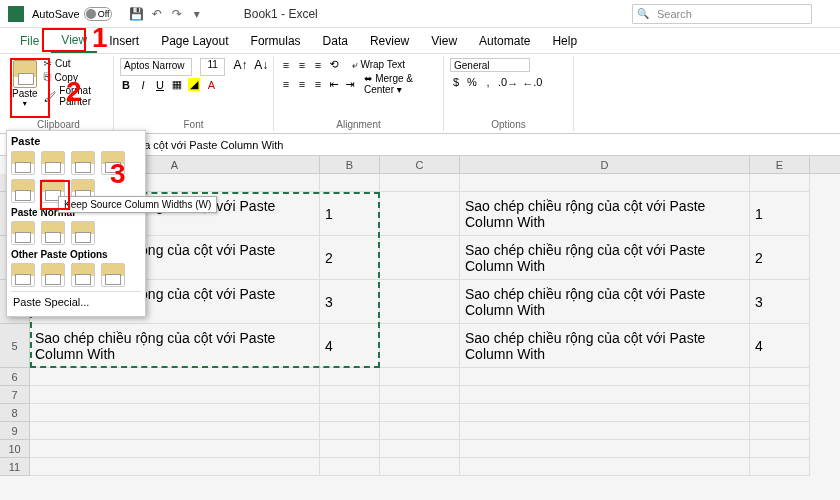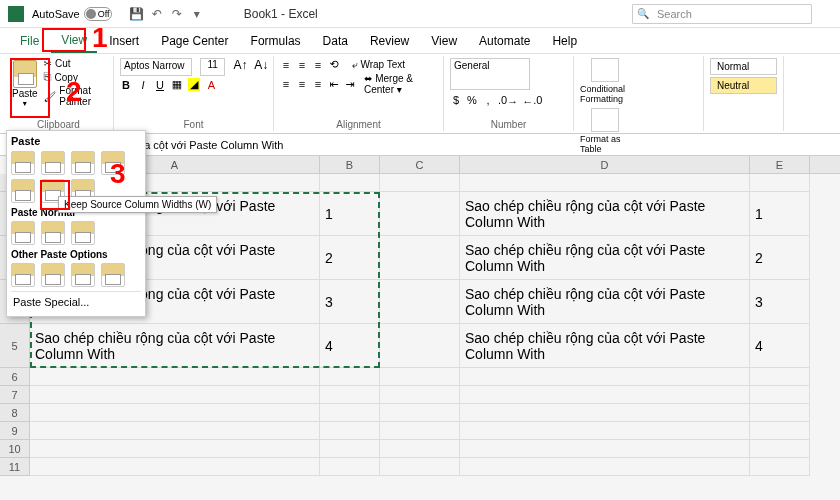--- a/index.html
+++ b/index.html
@@ -30,21 +30,21 @@
 .clip-row { display: flex; align-items: center; gap: 3px; }
 .font-group { width: 160px; }
 .font-sel { display: flex; gap: 8px; margin-bottom: 2px; }
 .font-name { border: 1px solid #ccc; font-size: 10px; padding: 1px 3px; width: 78px; height: 18px; }
 .font-size { border: 1px solid #ccc; font-size: 10px; width: 28px; height: 18px; text-align: center; }
 .font-btns { display: flex; gap: 5px; font-size: 11px; align-items: center; }
 .fbtn { cursor: pointer; min-width: 12px; text-align: center; }
 .align-group { width: 170px; }
 .arow { display: flex; gap: 4px; align-items: center; font-size: 11px; margin-bottom: 2px; }
 .num-group { width: 130px; }
-.numsel { border: 1px solid #ccc; font-size: 10px; width: 80px; height: 32px; padding: 1px 3px; }
+.numsel { border: 1px solid #ccc; font-size: 10px; width: 80px; height: 14px; padding: 1px 3px; }
 .styles-group { width: 130px; display: flex; gap: 4px; }
 .style-btn { display: flex; flex-direction: column; align-items: center; font-size: 9px; width: 50px; }
 .style-btn-icon { width: 28px; height: 24px; border: 1px solid #ccc; margin-bottom: 2px; }
 .cell-styles { width: 80px; display: flex; flex-direction: column; gap: 2px; }
 .cs-box { border: 1px solid #ccc; font-size: 10px; padding: 2px 6px; }
 .cs-normal { background: #fff; }
 .cs-neutral { background: #ffeb9c; }
 .formula-bar { height: 22px; background: #fff; display: flex; align-items: center; border-bottom: 1px solid #ccc; padding: 0 4px; }
 .fx { font-style: italic; font-size: 11px; margin: 0 8px; color: #666; }
 .formula-text { font-size: 11px; }
@@ -92,21 +92,21 @@
     <span class="qat-icon">▾</span>
   </div>
   <div class="filename">Book1 - Excel</div>
   <div class="search">Search</div>
 </div>
 
 <div class="tabs">
   <div class="tab file">File</div>
   <div class="tab active">View</div>
   <div class="tab">Insert</div>
-  <div class="tab">Page Center</div>
+  <div class="tab">Page Layout</div>
   <div class="tab">Formulas</div>
   <div class="tab">Data</div>
   <div class="tab">Review</div>
   <div class="tab">View</div>
   <div class="tab">Automate</div>
   <div class="tab">Help</div>
 </div>
 
 <div class="ribbon">
   <div class="group clipboard">
@@ -170,35 +170,21 @@
   </div>
   <div class="group num-group">
     <div class="numsel">General</div>
     <div class="arow" style="margin-top:4px">
       <span class="fbtn">$</span>
       <span class="fbtn">%</span>
       <span class="fbtn">,</span>
       <span class="fbtn">.0→</span>
       <span class="fbtn">←.0</span>
     </div>
-    <div class="group-label">Number</div>
-  </div>
-  <div class="group styles-group">
-    <div class="style-btn">
-      <div class="style-btn-icon"></div>
-      <span>Conditional Formatting</span>
-    </div>
-    <div class="style-btn">
-      <div class="style-btn-icon"></div>
-      <span>Format as Table</span>
-    </div>
-  </div>
-  <div class="group cell-styles">
-    <div class="cs-box cs-normal">Normal</div>
-    <div class="cs-box cs-neutral">Neutral</div>
+    <div class="group-label">Options</div>
   </div>
 </div>
 
 <div class="formula-bar">
   <span class="fx">fx</span>
   <span class="formula-text">Sao chép chiều rộng của cột với Paste Column With</span>
 </div>
 
 <div class="paste-dropdown">
   <div class="pd-title">Paste</div>

